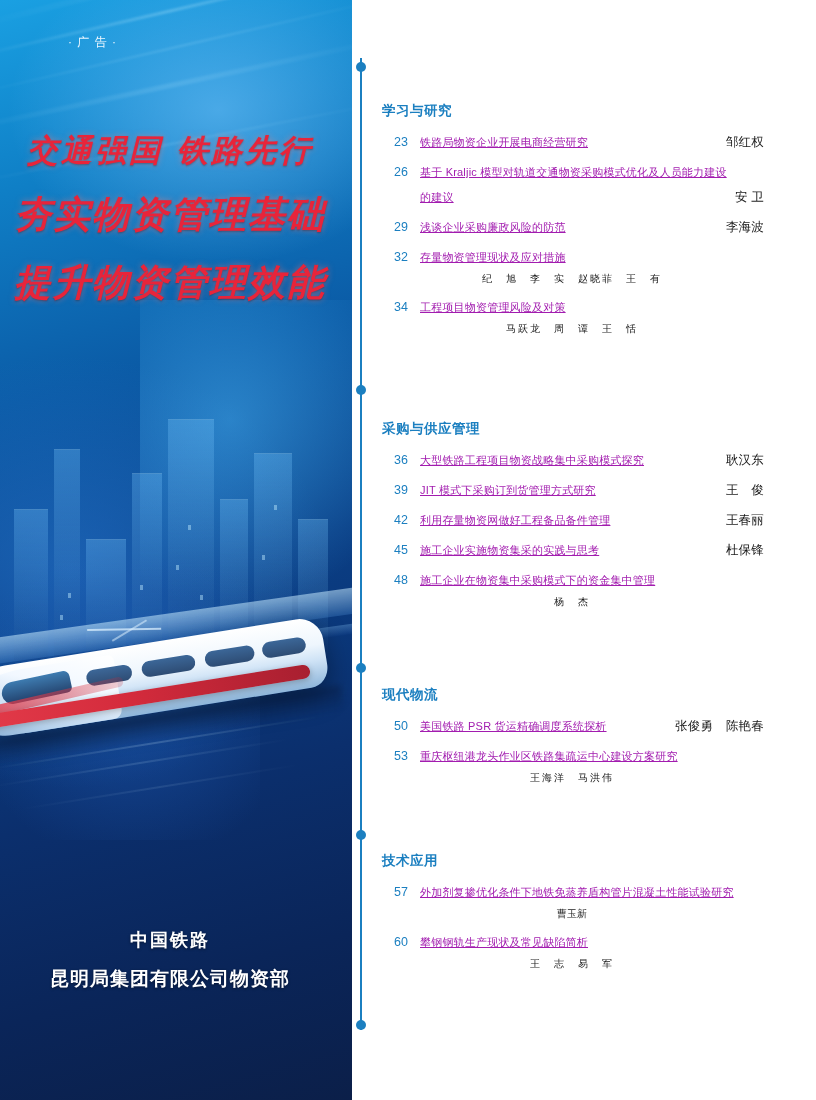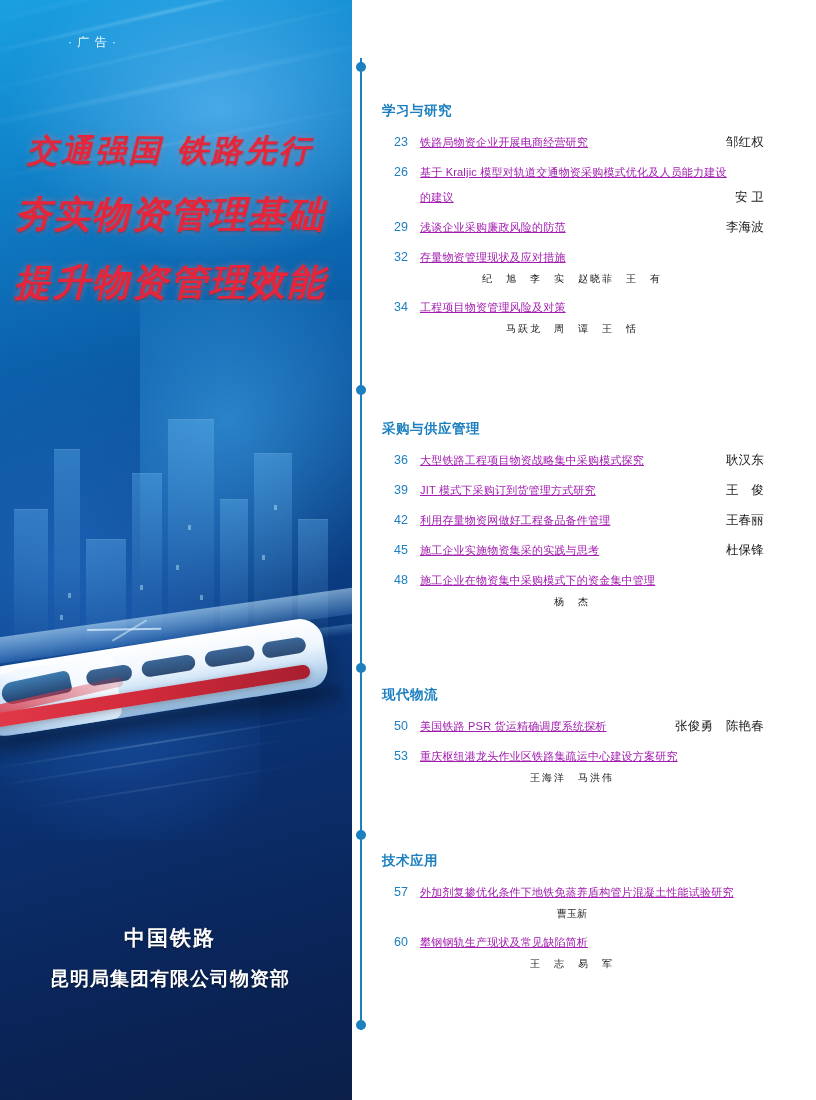--- a/index.html
+++ b/index.html
@@ -206,21 +206,21 @@
 
   .ad-footer {
     position: absolute;
     left: 0; bottom: 108px;
     width: 340px;
     text-align: center;
     color: #ffffff;
     font-weight: bold;
     text-shadow: 0 1px 3px rgba(0,0,0,0.45);
   }
-  .ad-footer .f1 { font-size: 21px; letter-spacing: 2px; }
+  .ad-footer .f1 { font-size: 18px; letter-spacing: 2px; }
   .ad-footer .f2 { font-size: 19px; letter-spacing: 1px; margin-top: 14px; }
 
   
   .toc {
     position: absolute;
     left: 356px; top: 0;
     width: 460px; height: 1100px;
   }
   .rail {
     position: absolute;

